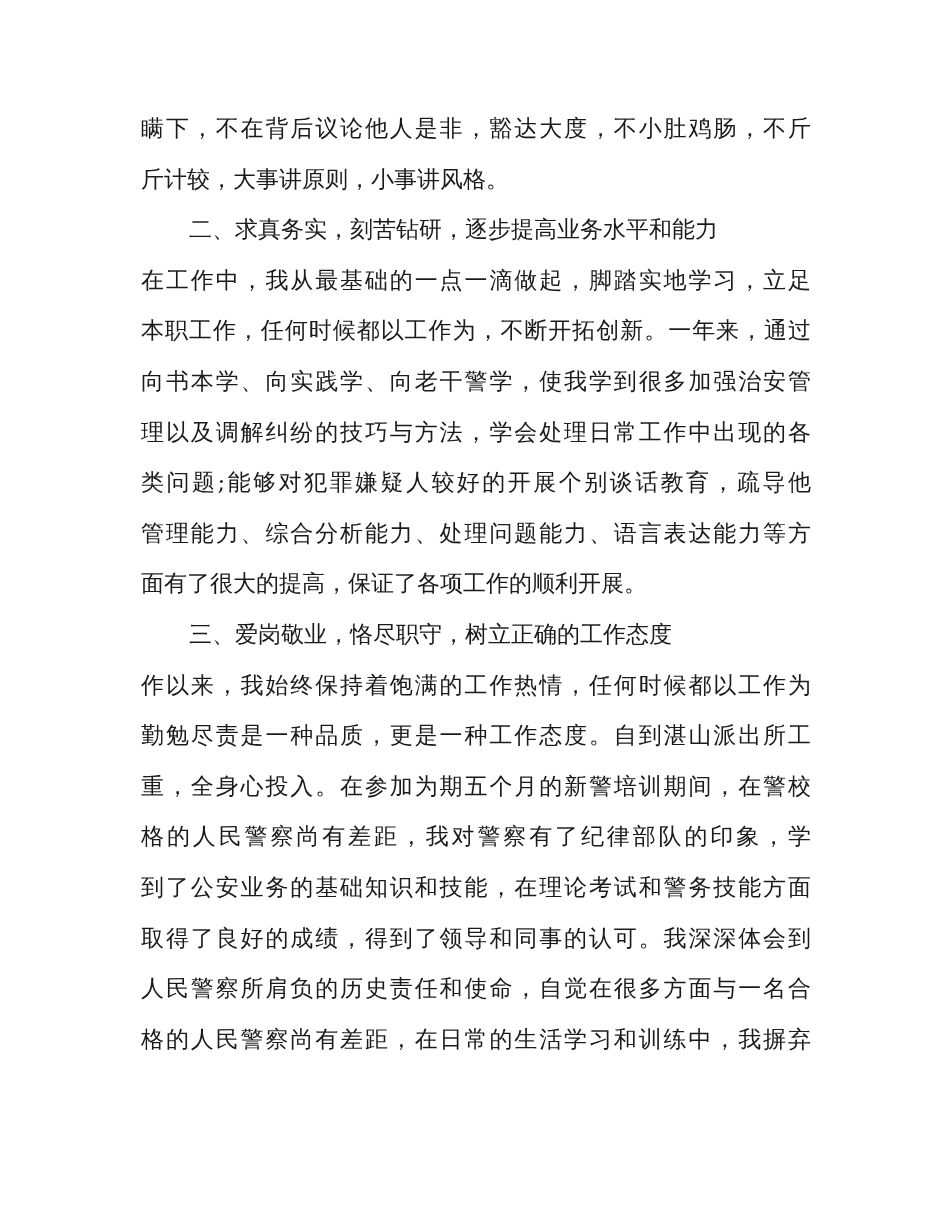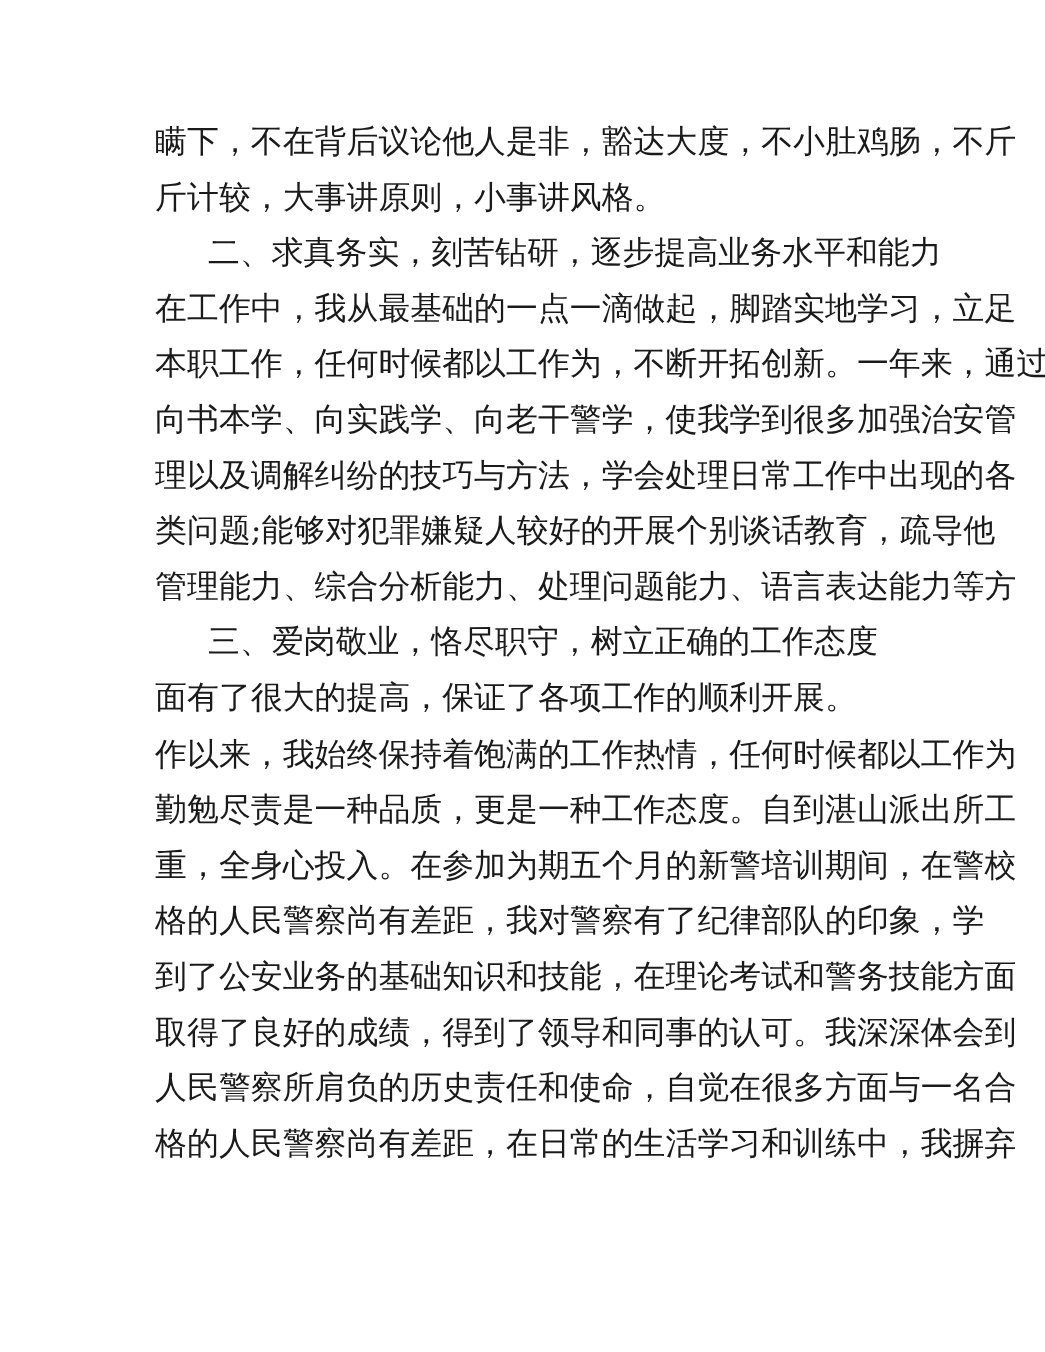--- a/index.html
+++ b/index.html
@@ -16,21 +16,21 @@
   .page {
     position: absolute;
     left: 141px;
     top: 103px;
     width: 670px;
   }
   .line {
     height: 50.6px;
     line-height: 50.6px;
     font-family: "DejaVu Serif", "Liberation Serif", serif;
-    font-size: 29px;
+    font-size: 23px;
     color: #1a1a1a;
     white-space: nowrap;
     text-align: justify;
     text-align-last: justify;
     overflow: visible;
   }
   .line.last {
     text-align-last: left;
   }
   .line.heading {
@@ -44,22 +44,22 @@
 <div class="page">
   <div class="line">瞒下，不在背后议论他人是非，豁达大度，不小肚鸡肠，不斤</div>
   <div class="line last">斤计较，大事讲原则，小事讲风格。</div>
   <div class="line heading">二、求真务实，刻苦钻研，逐步提高业务水平和能力</div>
   <div class="line">在工作中，我从最基础的一点一滴做起，脚踏实地学习，立足</div>
   <div class="line">本职工作，任何时候都以工作为，不断开拓创新。一年来，通过</div>
   <div class="line">向书本学、向实践学、向老干警学，使我学到很多加强治安管</div>
   <div class="line">理以及调解纠纷的技巧与方法，学会处理日常工作中出现的各</div>
   <div class="line">类问题;能够对犯罪嫌疑人较好的开展个别谈话教育，疏导他</div>
   <div class="line">管理能力、综合分析能力、处理问题能力、语言表达能力等方</div>
+  <div class="line last">面有了很大的提高，保证了各项工作的顺利开展。</div>
   <div class="line heading">三、爱岗敬业，恪尽职守，树立正确的工作态度</div>
-  <div class="line last">面有了很大的提高，保证了各项工作的顺利开展。</div>
   <div class="line">作以来，我始终保持着饱满的工作热情，任何时候都以工作为</div>
   <div class="line">勤勉尽责是一种品质，更是一种工作态度。自到湛山派出所工</div>
   <div class="line">重，全身心投入。在参加为期五个月的新警培训期间，在警校</div>
   <div class="line">格的人民警察尚有差距，我对警察有了纪律部队的印象，学</div>
   <div class="line">到了公安业务的基础知识和技能，在理论考试和警务技能方面</div>
   <div class="line">取得了良好的成绩，得到了领导和同事的认可。我深深体会到</div>
   <div class="line">人民警察所肩负的历史责任和使命，自觉在很多方面与一名合</div>
   <div class="line">格的人民警察尚有差距，在日常的生活学习和训练中，我摒弃</div>
 </div>
 

